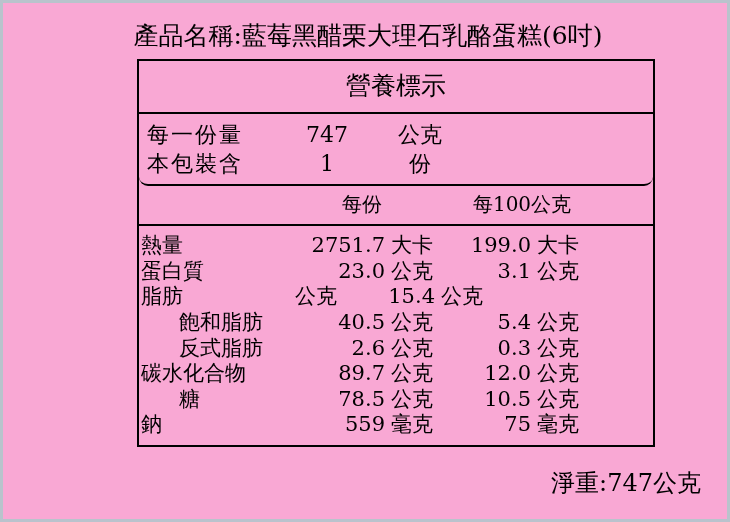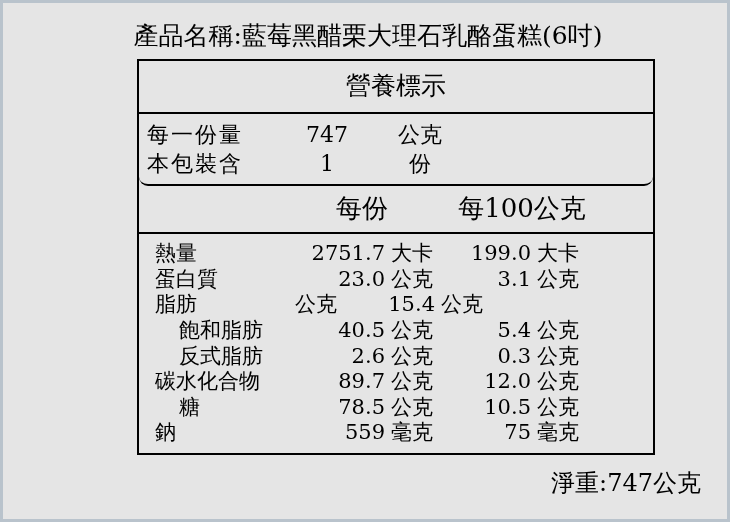--- a/index.html
+++ b/index.html
@@ -13,21 +13,21 @@
     font-family: "DejaVu Serif", "Liberation Serif", serif;
     color: #000000;
     overflow: hidden;
   }
   .page {
     position: relative;
     width: 730px;
     height: 522px;
     box-sizing: border-box;
     border: 3px solid #b9c3cc;
-    background: #e5e5e5;
+    background: #f9a8d4;
   }
   .product-title {
     position: absolute;
     top: 16px;
     left: 0;
     width: 730px;
     text-align: center;
     font-size: 25px;
     letter-spacing: 0px;
     white-space: nowrap;
@@ -66,21 +66,21 @@
     width: 96px;
     text-align: center;
   }
   .serving-unit {
     width: 90px;
     text-align: center;
   }
   .per-head {
     display: flex;
     border-bottom: 2px solid #000000;
-    font-size: 26px;
+    font-size: 20px;
     padding: 5px 0 6px 0;
   }
   .ph-spacer {
     width: 138px;
   }
   .ph-col1 {
     width: 170px;
     text-align: center;
   }
   .ph-col2 {
@@ -91,21 +91,21 @@
     padding: 7px 0 7px 0;
   }
   .nrow {
     display: flex;
     align-items: baseline;
     font-size: 21px;
     line-height: 1.22;
   }
   .n-label {
     width: 150px;
-    padding-left: 16px;
+    padding-left: 2px;
     box-sizing: border-box;
     white-space: nowrap;
   }
   .n-label.indent {
     padding-left: 40px;
   }
   .n-val1 {
     width: 96px;
     text-align: right;
   }

